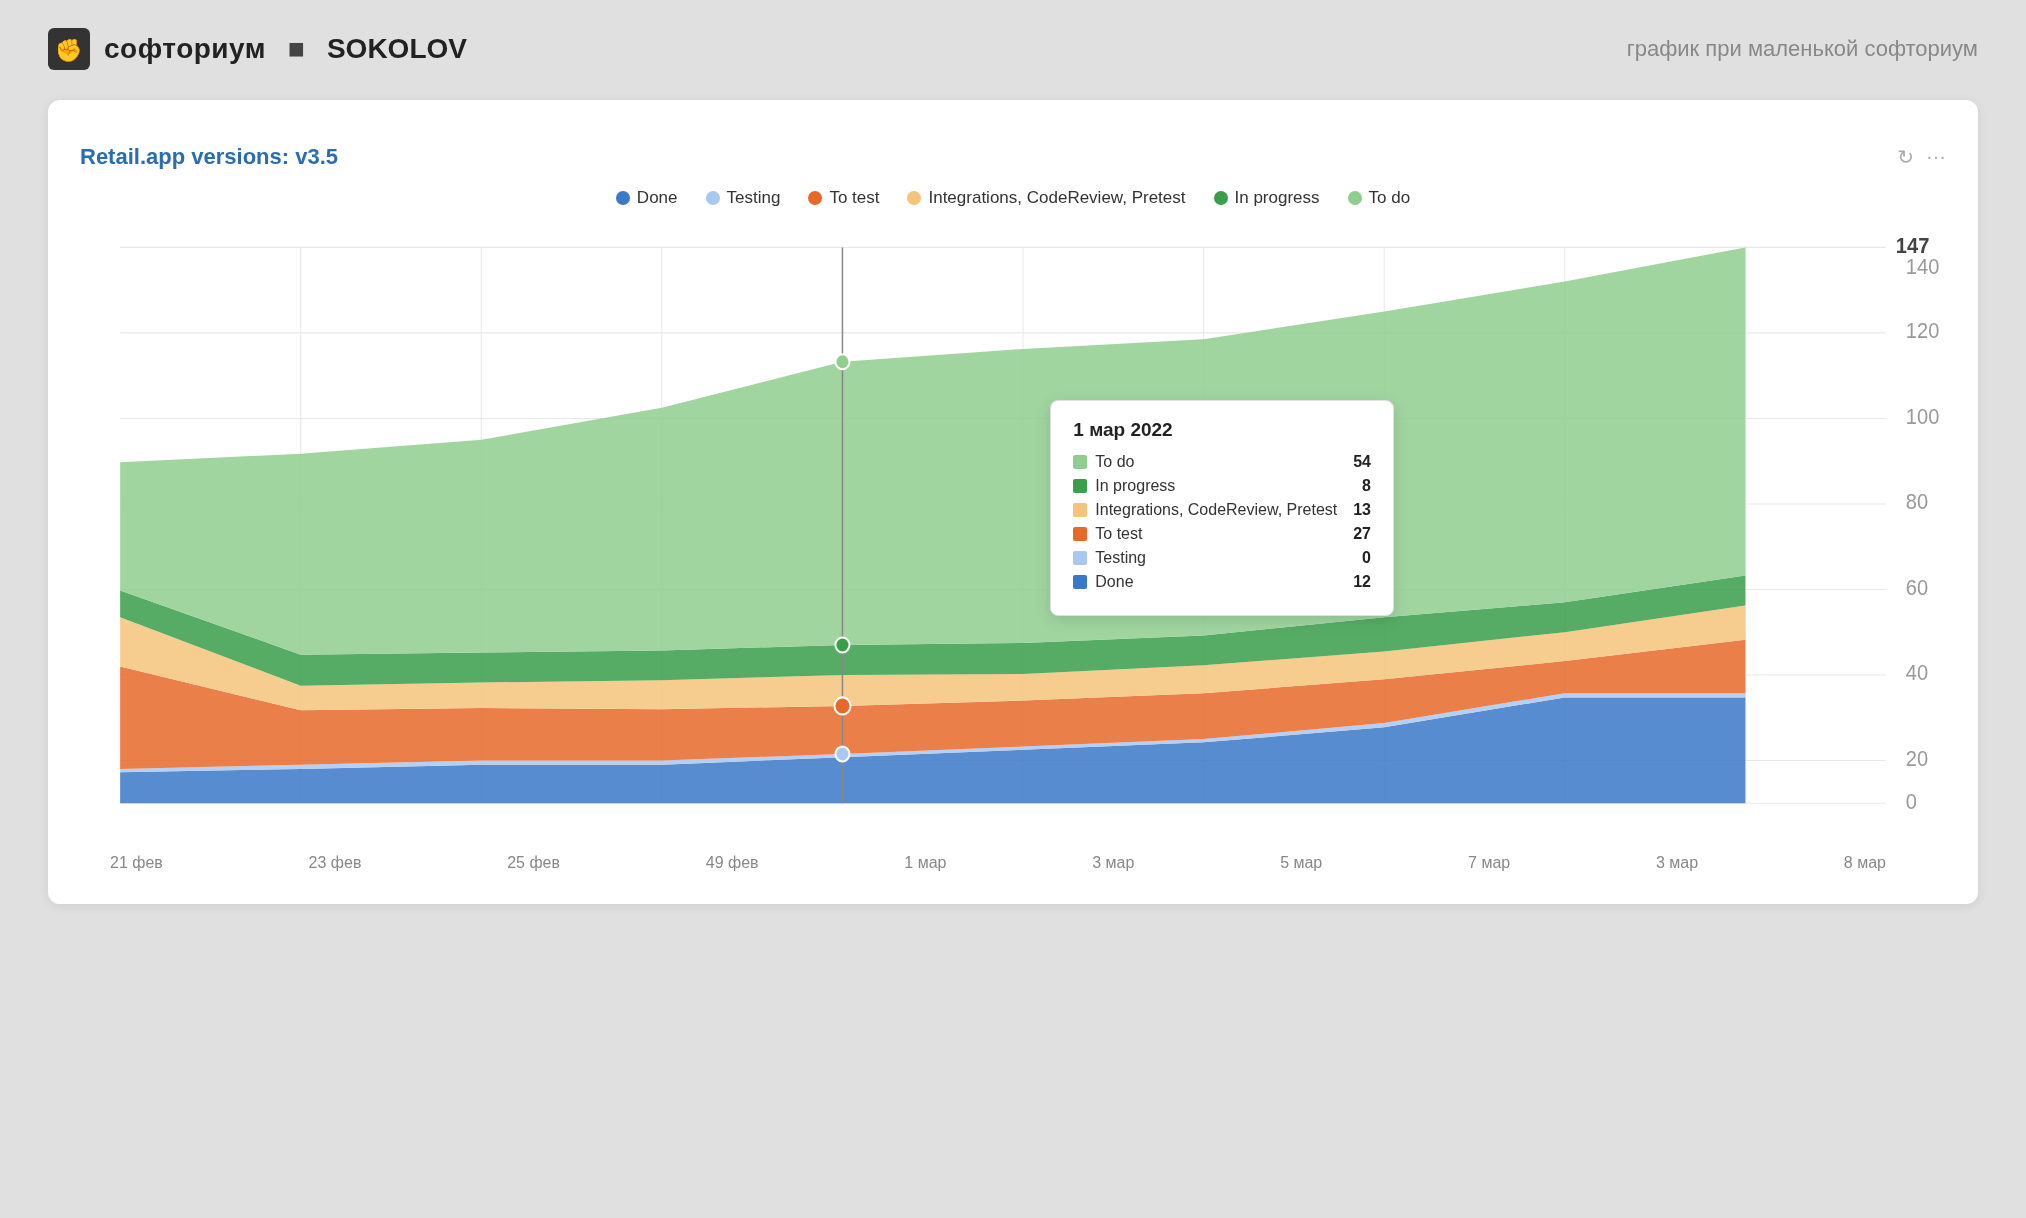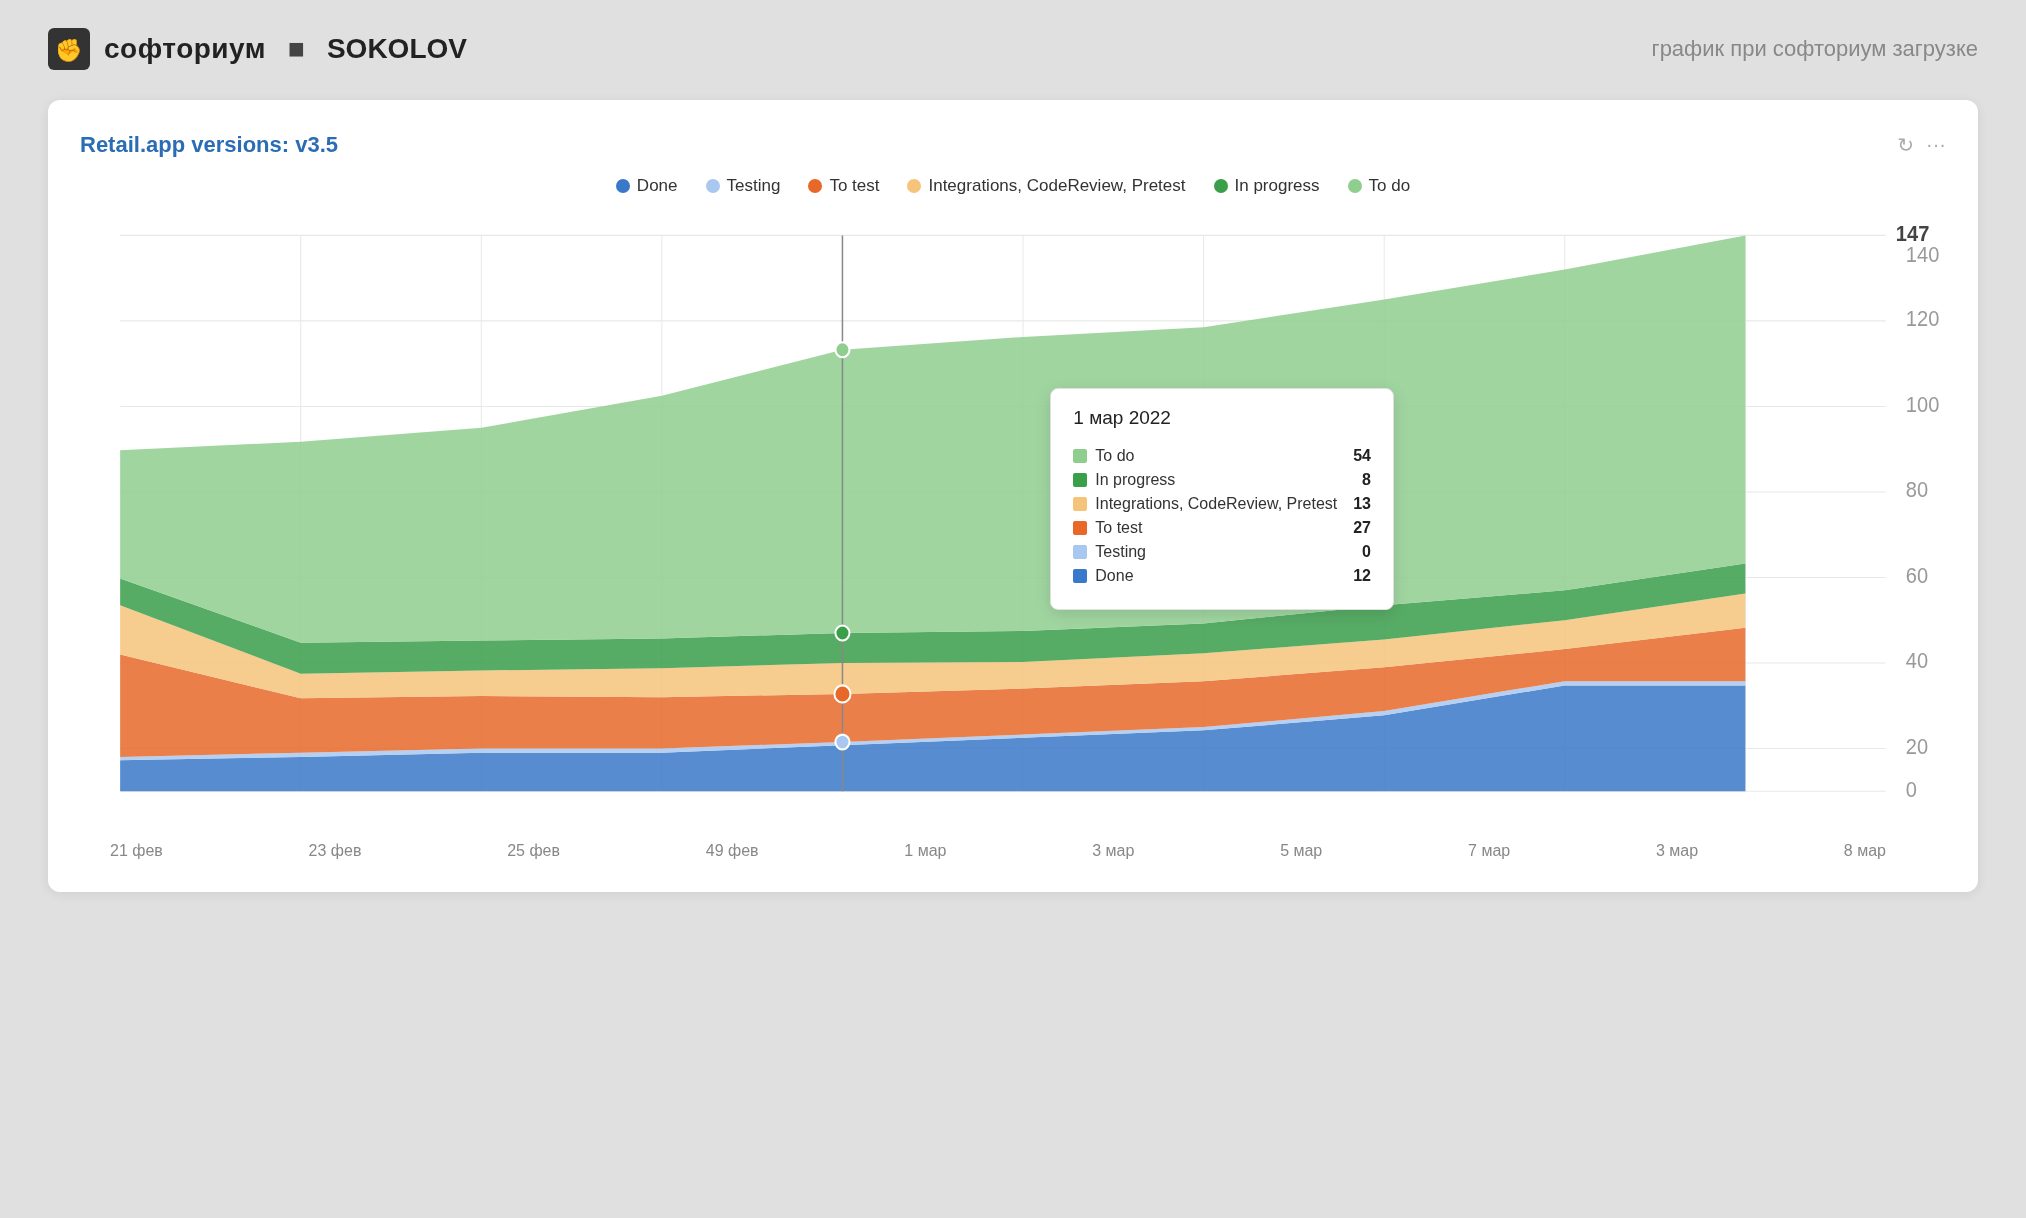--- a/index.html
+++ b/index.html
@@ -45,21 +45,21 @@
     }
     .header-subtitle {
       font-size: 22px;
       color: #888;
       font-weight: 400;
     }
     .chart-container {
       margin: 10px 48px;
       background: #fff;
       border-radius: 12px;
-      padding: 32px 32px 32px 32px;
+      padding: 44px 32px 32px 32px;
       box-shadow: 0 2px 12px rgba(0,0,0,0.08);
     }
     .chart-header {
       display: flex;
       justify-content: space-between;
       align-items: center;
       margin-bottom: 18px;
     }
     .chart-title {
       font-size: 22px;
@@ -109,23 +109,23 @@
       border: 1px solid #e0e0e0;
       border-radius: 8px;
       padding: 18px 22px;
       box-shadow: 0 4px 16px rgba(0,0,0,0.12);
       min-width: 320px;
       left: 52%;
       top: 28%;
     }
     .tooltip-date {
       font-size: 19px;
-      font-weight: 400;
+      font-weight: 700;
       color: #222;
-      margin-bottom: 18px;
+      margin-bottom: 12px;
     }
     .tooltip-row {
       display: flex;
       align-items: center;
       justify-content: space-between;
       margin-bottom: 6px;
       font-size: 16px;
     }
     .tooltip-row-left {
       display: flex;
@@ -162,21 +162,21 @@
 <div class="header">
   <div class="logo-area">
     <svg class="logo-icon" viewBox="0 0 42 42">
       <rect width="42" height="42" rx="6" fill="#333"></rect>
       <text x="21" y="30" text-anchor="middle" fill="#fff" font-size="22" font-weight="bold">✊</text>
     </svg>
     <span class="logo-text">софториум</span>
     <span class="logo-separator">■</span>
     <span class="logo-brand">SOKOLOV</span>
   </div>
-  <span class="header-subtitle">график при софториум загрузке</span>
+  <span class="header-subtitle">график при маленькой софториум</span>
 </div>
 
 <div class="chart-container">
   <div class="chart-header">
     <span class="chart-title">Retail.app versions: v3.5</span>
     <div class="chart-controls">
       <span style="cursor:pointer;color:#aaa;font-size:20px;">↻</span>
       <span style="cursor:pointer;color:#aaa;font-size:20px;">···</span>
     </div>
   </div>

